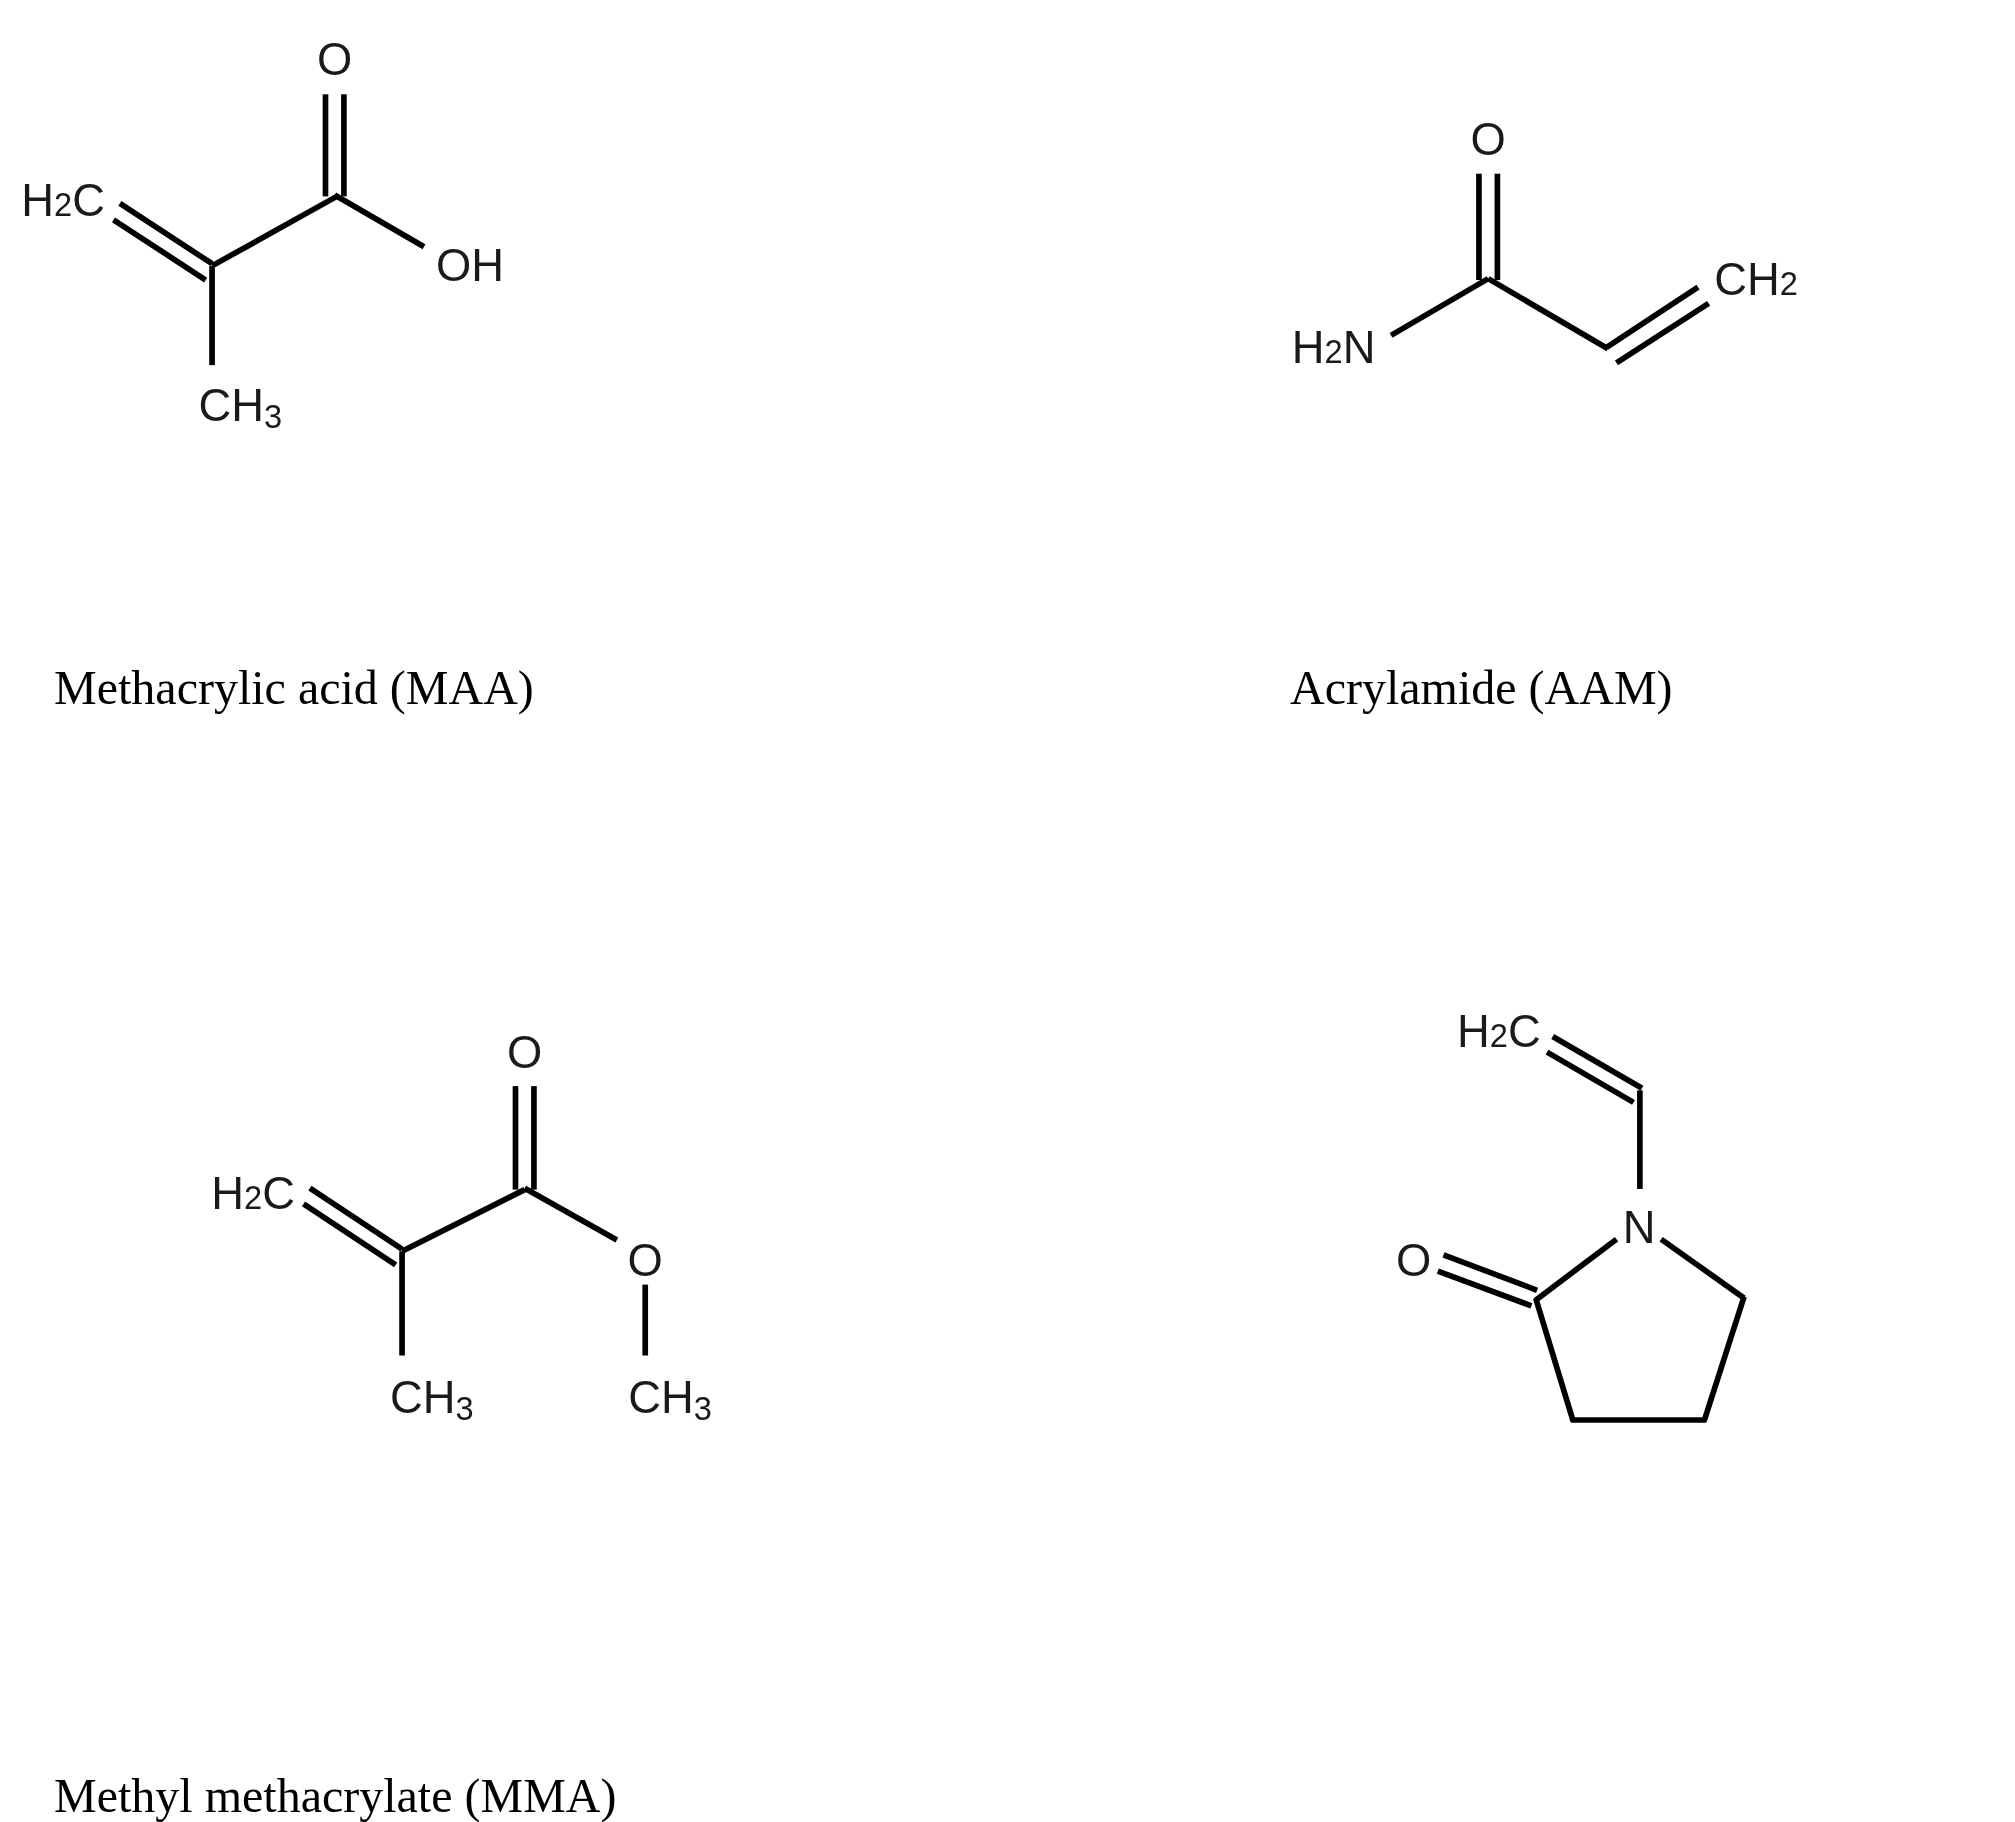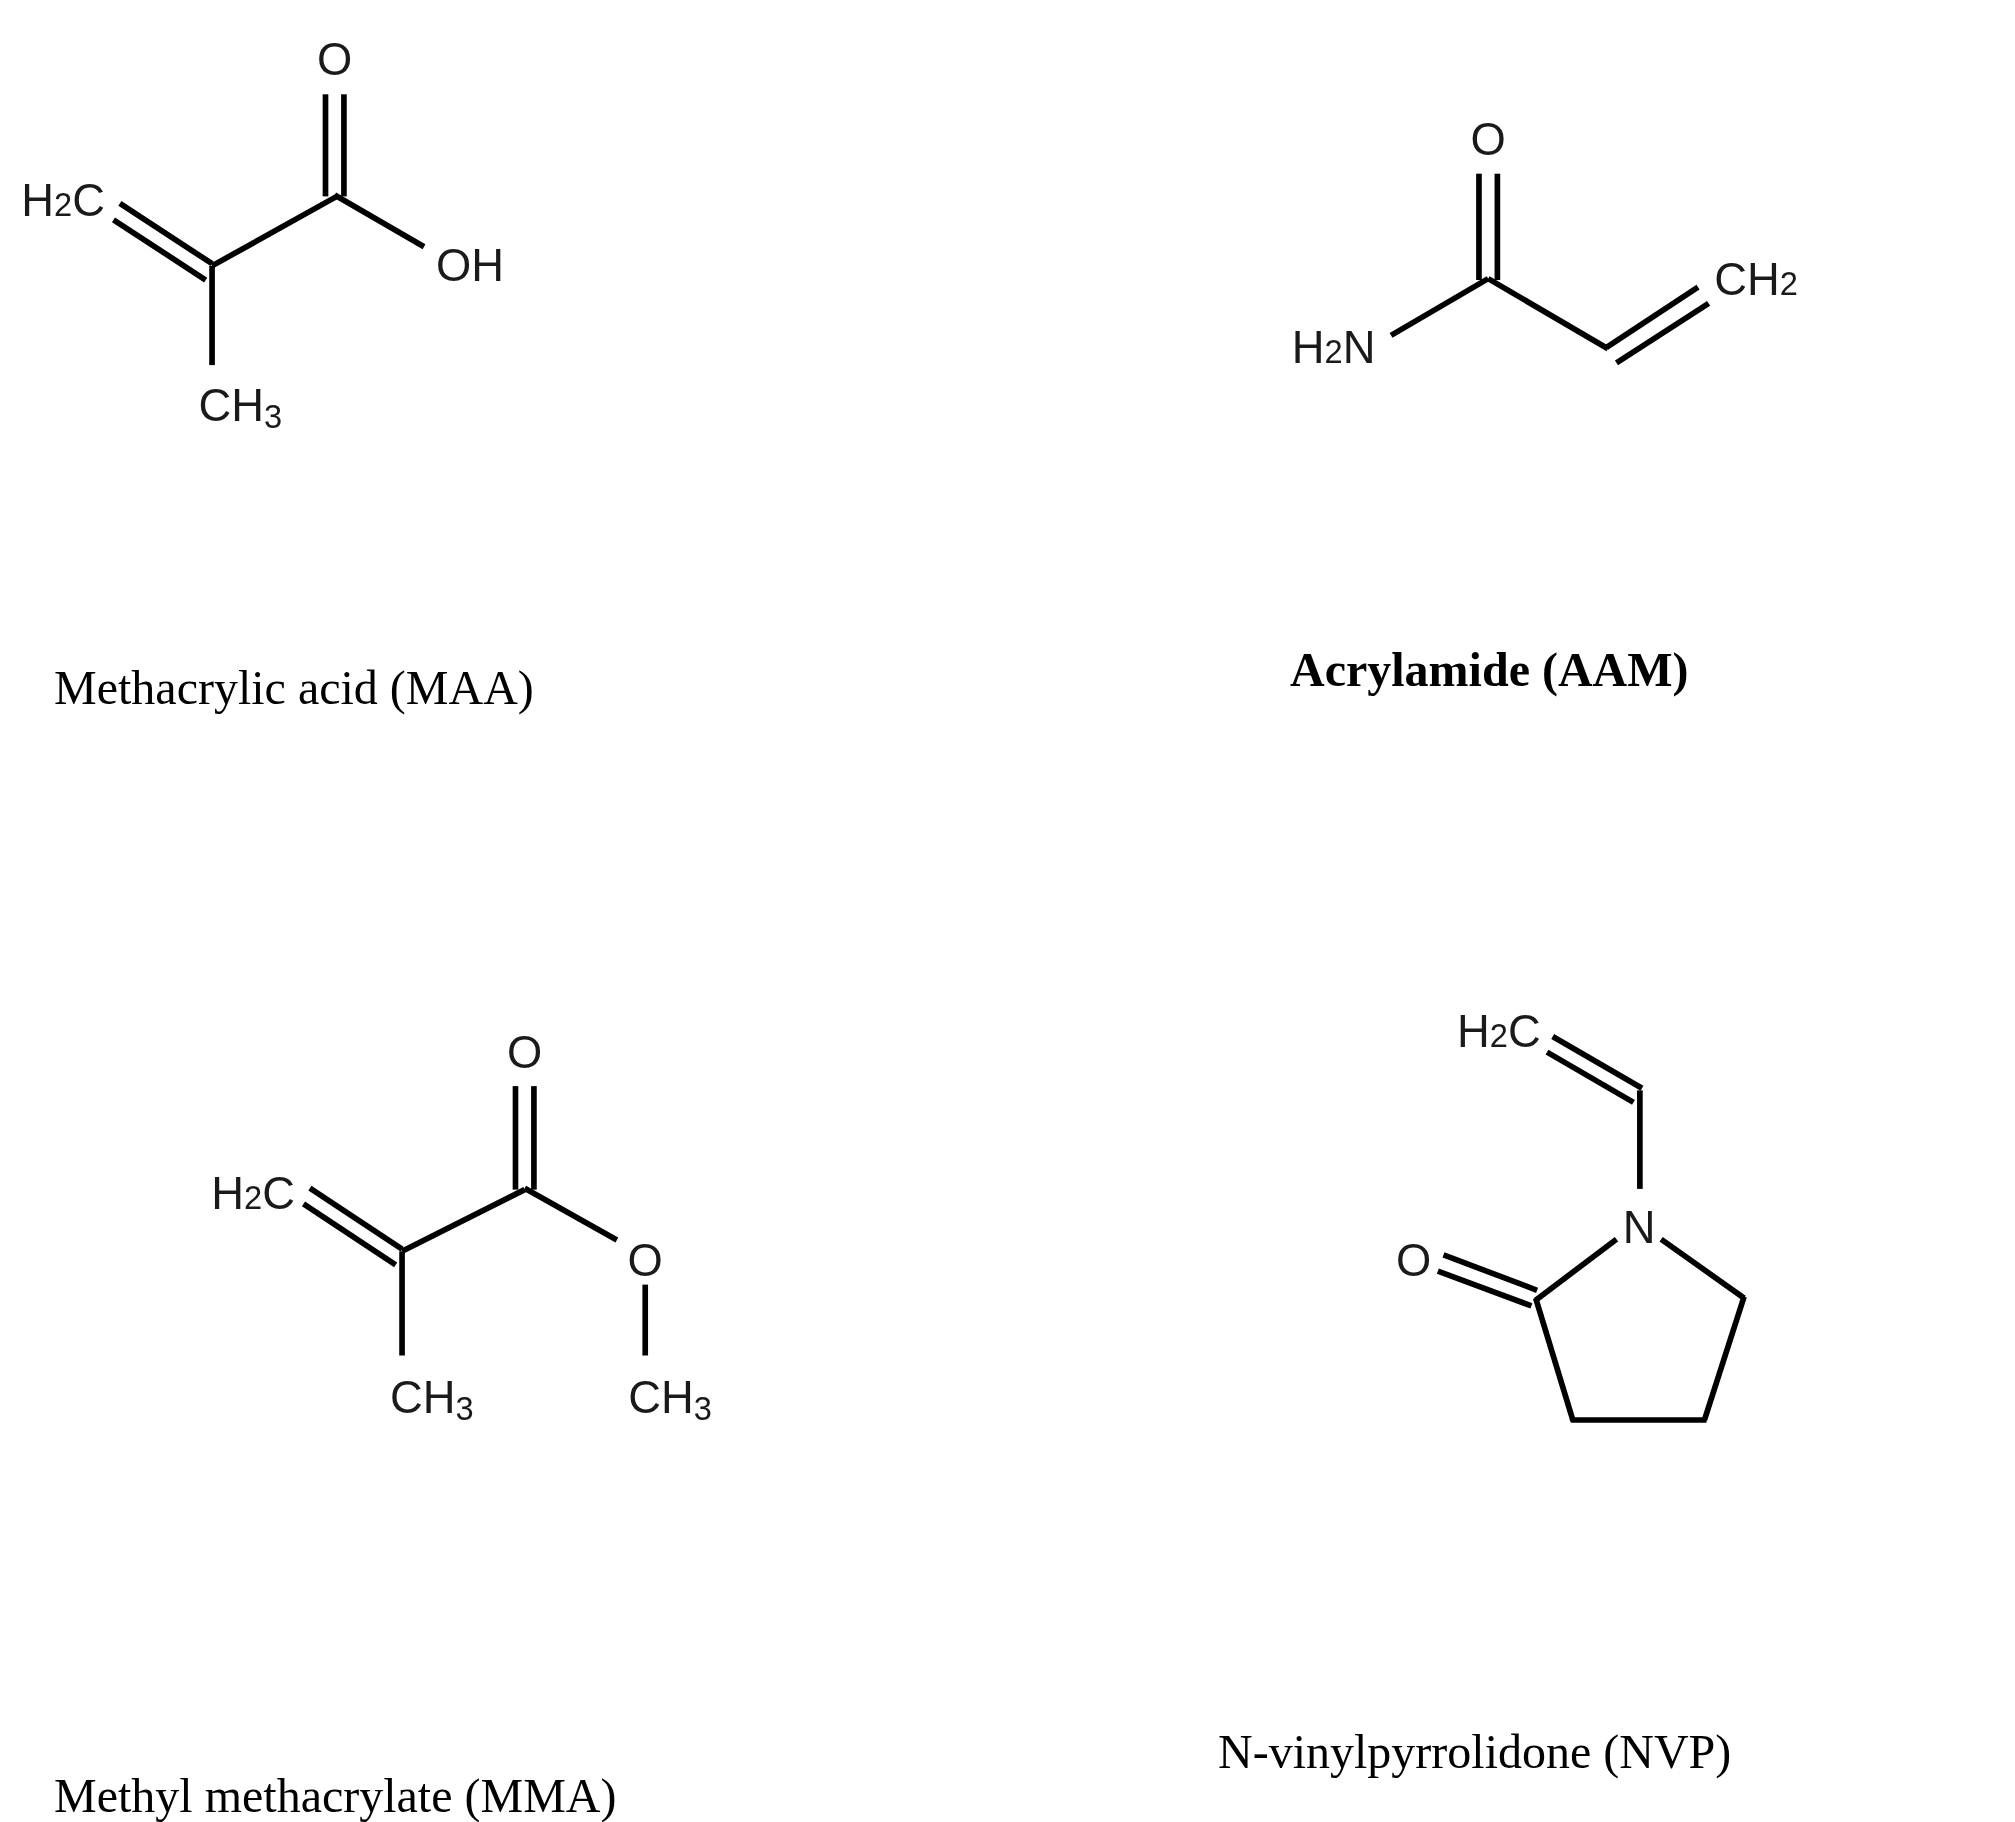--- a/index.html
+++ b/index.html
@@ -101,18 +101,17 @@
       <line class="bond" x1="2168" y1="1820" x2="2036" y2="1770"></line>
       <line class="bond" x1="2160" y1="1842" x2="2028" y2="1793"></line>
 
       <text class="atom" x="2055" y="1477"><tspan>H</tspan><tspan class="sub">2</tspan><tspan>C</tspan></text>
       <text class="atom" x="2312" y="1754" text-anchor="middle">N</text>
       <text class="atom" x="1994" y="1800" text-anchor="middle">O</text>
     </g>
   </svg>
 
   <div class="caption" style="left:54px; top:664px;">Methacrylic acid (MAA)</div>
-  <div class="caption" style="left:1290px; top:646px;font-weight:bold;">Acrylamide (AAM)</div>
+  <div class="caption" style="left:1290px; top:664px;">Acrylamide (AAM)</div>
   <div class="caption" style="left:54px; top:1728px;margin-top:44px;">Methyl methacrylate (MMA)</div>
-  <div class="caption" style="left:1218px; top:1728px;">N-vinylpyrrolidone (NVP)</div>
 
 </div>
 
 
 </body></html>

